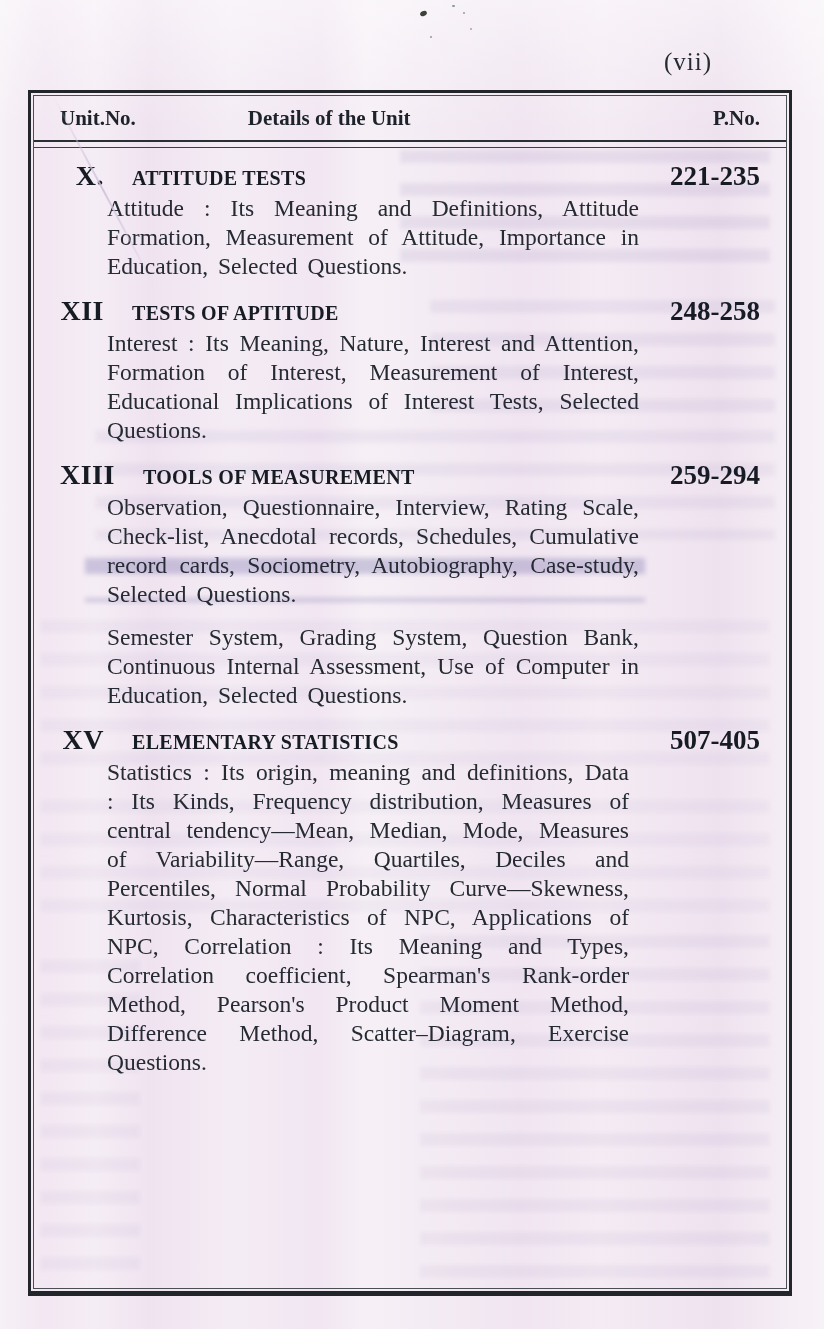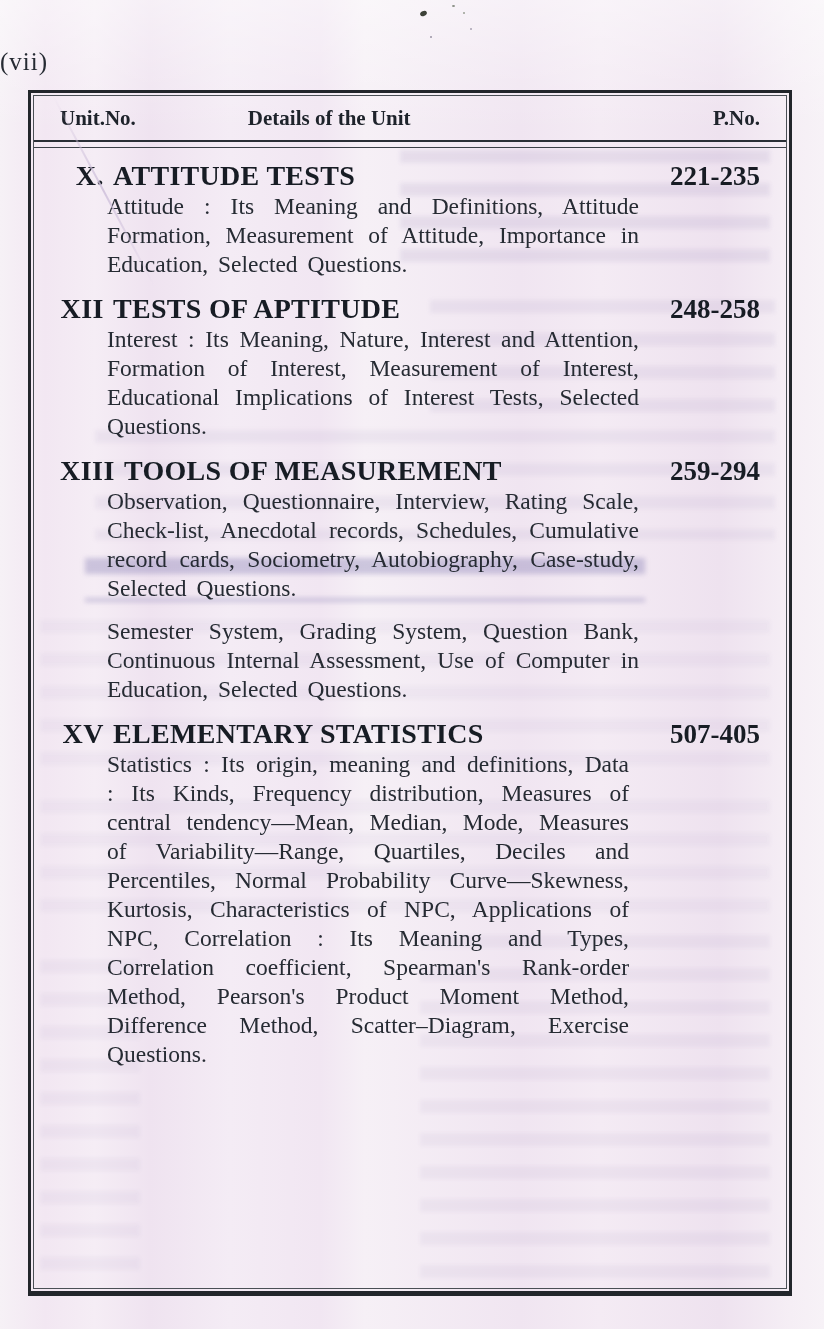--- a/index.html
+++ b/index.html
@@ -31,39 +31,39 @@
   .s1{left:420px;top:11px;width:7px;height:5px;background:#3d4238;transform:rotate(-25deg);}
   .s2{left:452px;top:5px;width:3px;height:2px;background:#8a8f85;}
   .s3{left:463px;top:12px;width:2px;height:2px;background:#9a9f95;}
   .s4{left:430px;top:36px;width:2px;height:2px;background:#9a93a5;}
   .s5{left:470px;top:28px;width:2px;height:2px;background:#a8a2b2;}
   .crease{position:absolute;left:52px;top:96px;width:2px;height:215px;z-index:6;
     background:linear-gradient(180deg,rgba(215,200,225,.0),rgba(208,194,220,.9),rgba(215,200,225,.0));
     transform:rotate(-28deg);transform-origin:top left;}
 
   
-  .page-num{position:absolute;top:48px;left:0;width:712px;text-align:left;z-index:5;
+  .page-num{position:absolute;top:48px;left:0;width:712px;text-align:right;z-index:5;
     font-size:25px;letter-spacing:1px;color:#262b33;}
 
   
   .toc-box{position:absolute;left:28px;top:90px;width:764px;height:1206px;z-index:5;
     box-sizing:border-box;border:3px solid #22262b;border-bottom-width:5px;}
   .toc-inner{position:absolute;inset:2px;border:1px solid #4a4f55;box-sizing:border-box;
     padding:0 26px;}
   .toc-header{display:flex;align-items:center;height:44px;font-weight:bold;
     font-size:21px;color:#1e232b;}
   .toc-header .details{margin-left:112px;}
   .toc-header .pno{margin-left:auto;font-family:Liberation Serif, serif;}
   .header-rule{height:5px;margin:0 -26px;border-top:2px solid #2a2f36;border-bottom:1px solid #3a3f46;}
 
   .entries{padding-top:12px;}
   .entry{margin-bottom:14px;}
   .entry-head{display:flex;align-items:baseline;font-weight:bold;color:#171c24;line-height:32px;}
   .unit{font-size:28px;min-width:44px;text-align:right;letter-spacing:.5px;flex:none;}
-  .title{font-size:28px;margin-left:9px;letter-spacing:.3px;}
+  .title{font-size:20px;margin-left:28px;letter-spacing:.3px;}
   .pages{font-size:27px;margin-left:auto;flex:none;}
   .desc{margin-left:47px;width:532px;font-size:23.5px;line-height:29px;
     text-align:justify;word-spacing:4px;color:#262b33;}
   .entry.compact .desc{line-height:29px;width:522px;}
   .entry.compact{margin-bottom:0;}
 </style>
 </head>
 <body>
 
 <div class="page">

